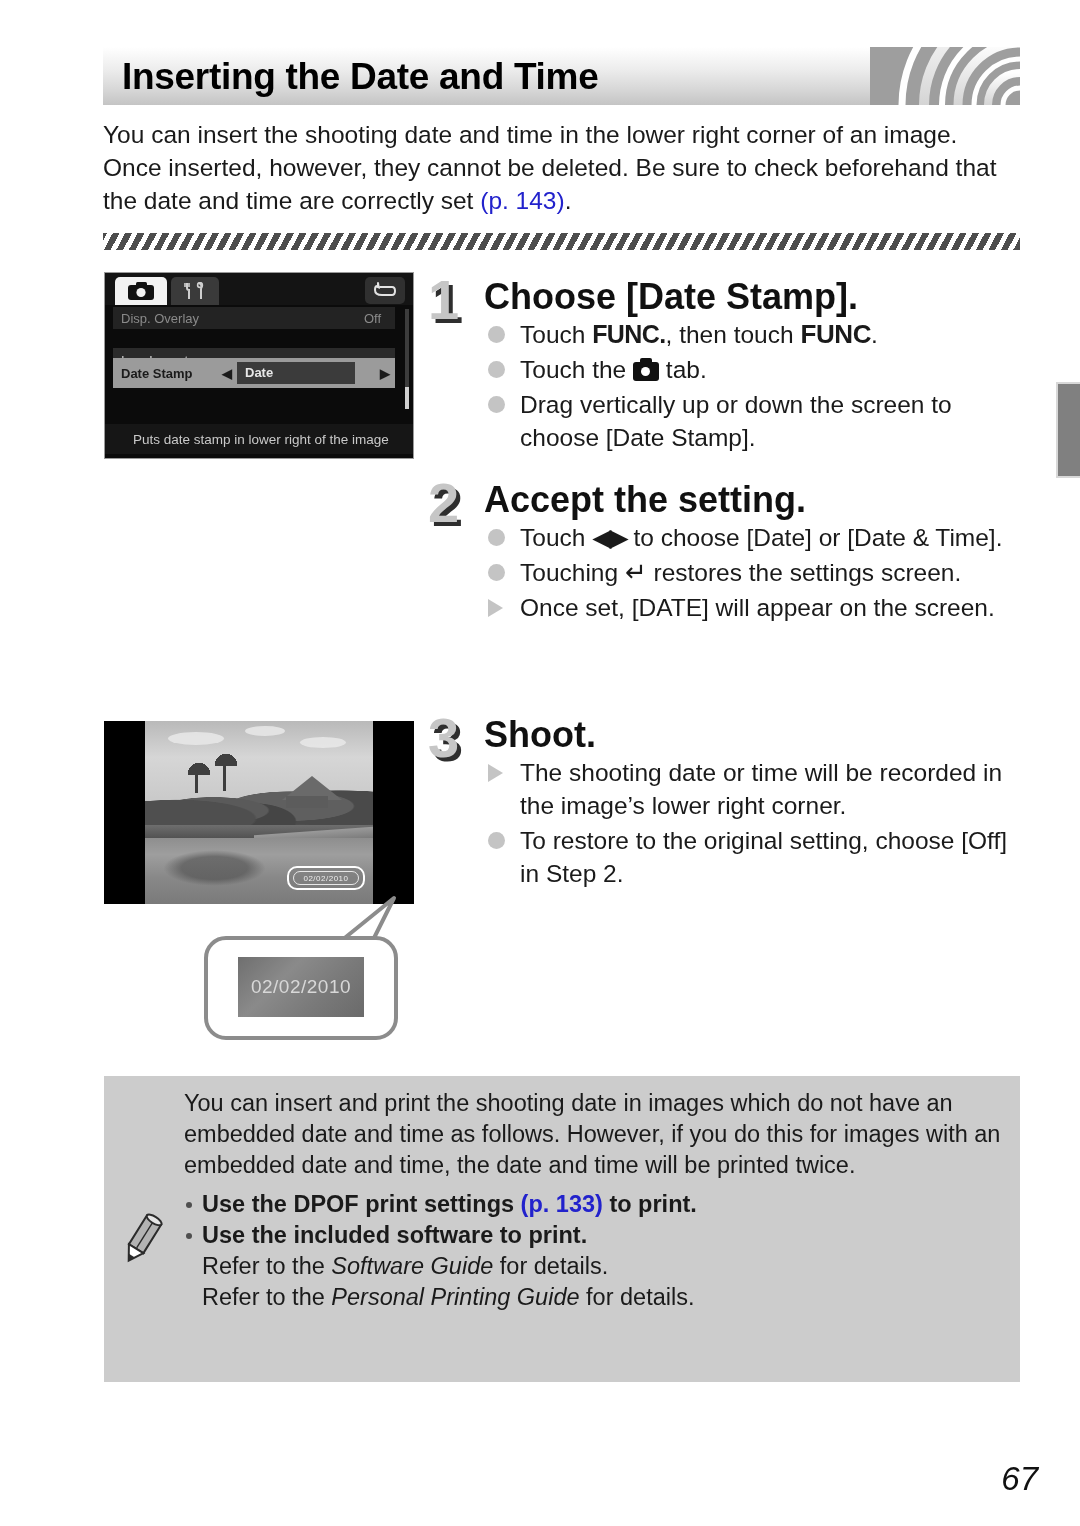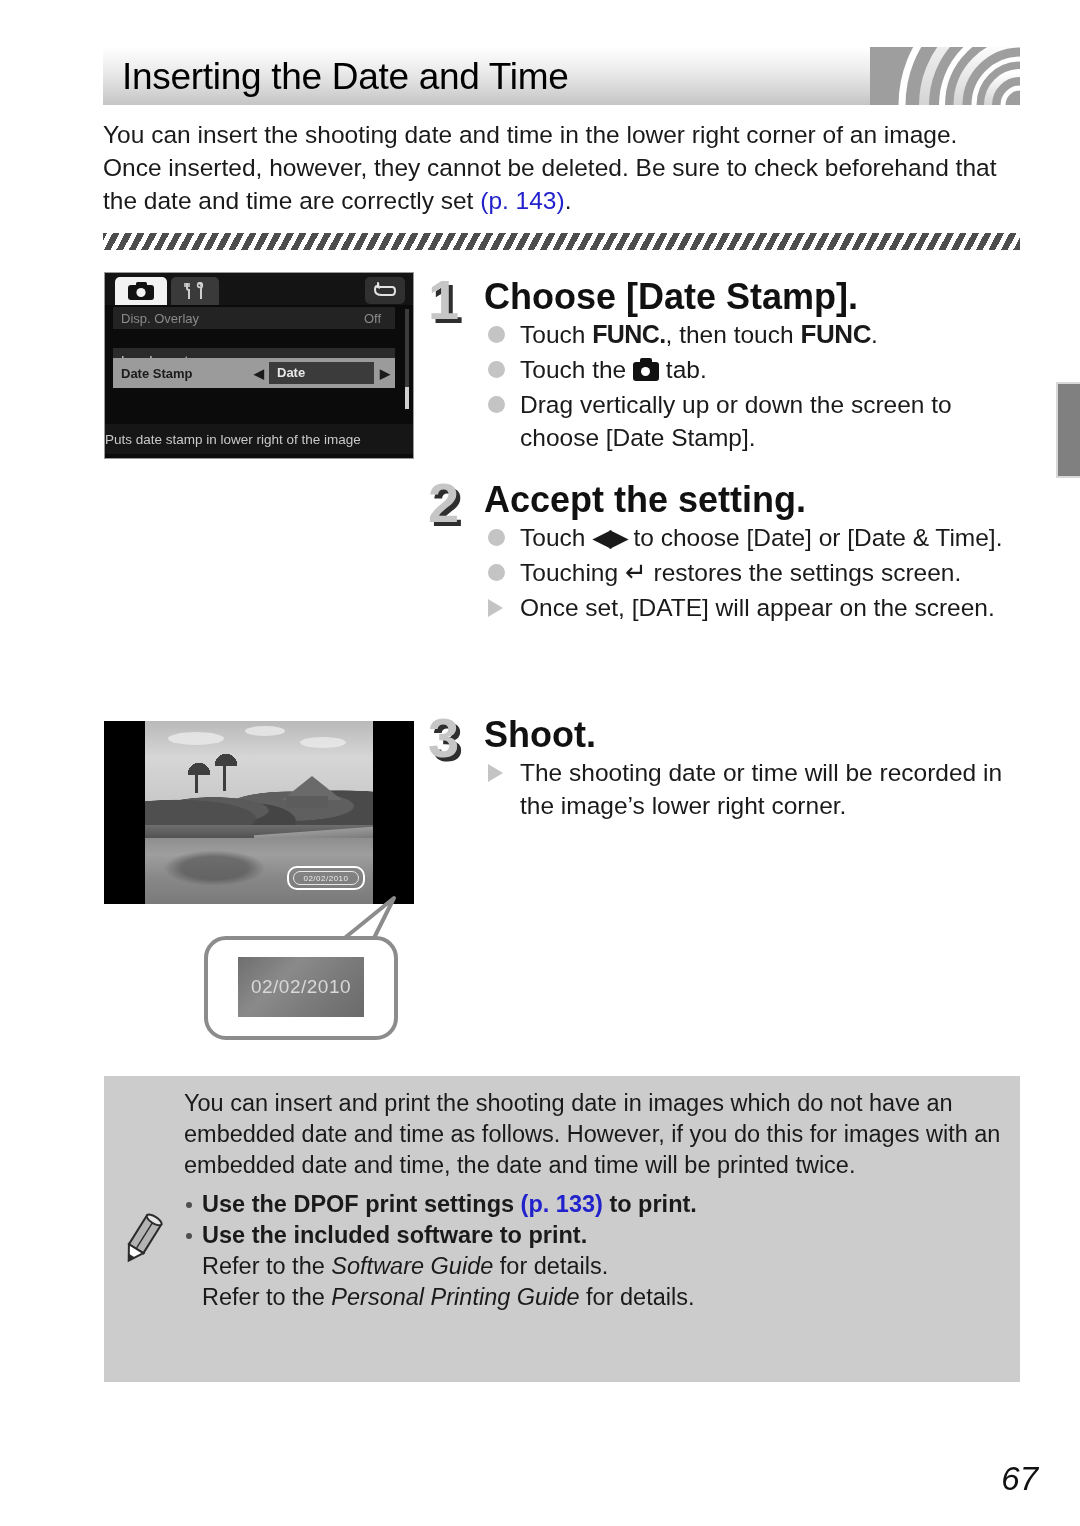--- a/index.html
+++ b/index.html
@@ -32,21 +32,21 @@
     top: 0;
     width: 150px;
     height: 58px;
     overflow: hidden;
   }
   .header-title {
     position: absolute;
     left: 122px;
     top: 48px;
     font-size: 37px;
-    font-weight: normal;
+    font-weight: bold;
     letter-spacing: -0.3px;
     color: #000;
     line-height: 58px;
     white-space: nowrap;
     text-align: right;
   }
 
   
   .intro {
     position: absolute;
@@ -147,24 +147,24 @@
   .lcd-row.r3 {
     top: 85px; height: 30px;
     background: #9b9b9b; color: #1b1b1b; font-weight: bold;
   }
   .lcd-row.r3 .valbox {
     background: #3b3b3b;
     color: #e8e8e8;
     font-weight: bold;
     height: 22px;
     line-height: 22px;
-    width: 105px;
+    width: 118px;
     padding-left: 8px;
     box-sizing: border-box;
-    margin-right: 1px;
+    margin-right: 20px;
   }
   .lcd-arrow { color: #1b1b1b; font-size: 13px; padding: 0 5px; }
   .lcd-scroll {
     position: absolute;
     right: 4px; top: 36px;
     width: 4px; height: 100px;
     background: #3c3c3c;
   }
   .lcd-scroll i {
     position:absolute; left:0; bottom:0;
@@ -173,21 +173,21 @@
   .lcd-hint {
     position: absolute;
     left: 0; bottom: 4px;
     width: 100%;
     height: 30px;
     background: #161616;
     color: #c9c9c9;
     font-size: 13.5px;
     display: flex;
     align-items: center;
-    padding-left: 0;
+    padding-left: 28px;
     box-sizing: border-box;
   }
 
   
   .step { position: absolute; }
   .step-num {
     position: absolute;
     left: 0; top: 0;
     font-size: 56px;
     font-weight: bold;
@@ -568,20 +568,24 @@
 <div class="step" style="left:428px; top:712px; width:592px;">
   <div class="step-num">3</div>
   <div class="step-head">Shoot.</div>
   <div class="step-body">
 
     <div class="bullet-line">
       <span class="tri"></span>
       <span>The shooting date or time will be recorded in the image’s lower right corner.</span>
     </div>
 
+    <div class="bullet-line">
+      <span class="dot"></span>
+      <span>To restore to the original setting, choose [Off] in Step 2.</span>
+    </div>
 
   </div>
 </div>
 
 <div class="photo-wrap">
   <div class="photo-inner">
     <div class="sky"></div>
     <div class="cloud" style="left:10%; top:6%; width:56px; height:13px;"></div>
     <div class="cloud" style="left:44%; top:3%; width:40px; height:10px;"></div>
     <div class="cloud" style="left:68%; top:9%; width:46px; height:11px;"></div>

